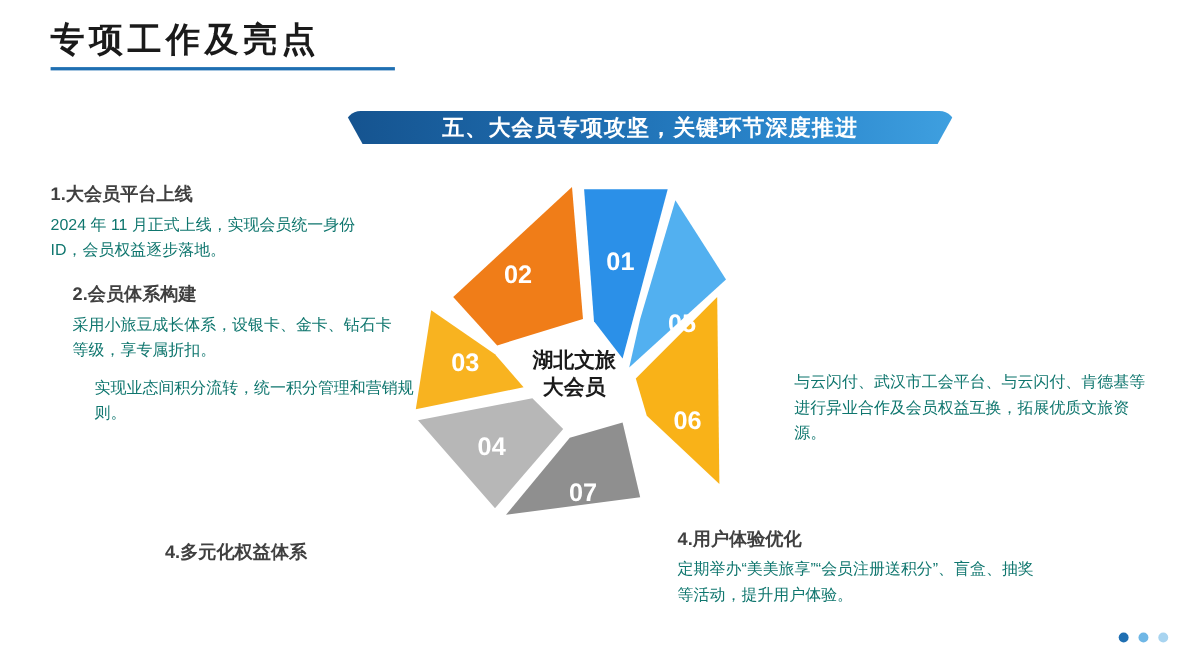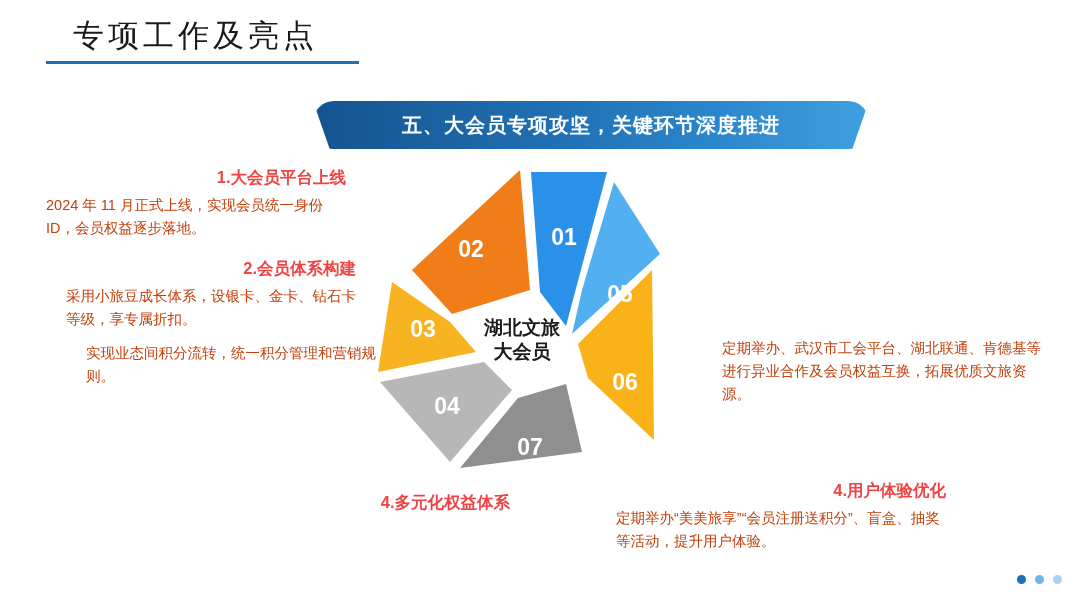--- a/index.html
+++ b/index.html
@@ -14,41 +14,40 @@
   }
 
   
   #page-title-wrap {
     position: absolute;
     left: 46px;
     top: 16px;
   }
   #page-title {
     font-size: 31px;
-    font-weight: normal;
+    font-weight: bold;
     letter-spacing: 4px;
     color: #1a1a1a;
     line-height: 40px;
     white-space: nowrap;
-    margin-left: 27px;
   }
   #title-underline {
     margin-top: 5px;
     width: 313px;
     height: 3px;
     background: #1f6fb2;
   }
 
   
   #banner {
     position: absolute;
     left: 313px;
     top: 101px;
     width: 556px;
-    height: 48px;
+    height: 30px;
   }
   #banner-shape {
     position: absolute;
     inset: 0;
     background: linear-gradient(90deg, #15538f 0%, #1f6fb2 42%, #2a86cc 72%, #3fa0e0 100%);
     border-radius: 21px 21px 21px 21px;
     clip-path: polygon(0 0, 100% 0, 97% 100%, 3% 100%);
   }
   #banner-text {
     position: absolute;
@@ -83,29 +82,28 @@
     font-size: 19px;
     font-weight: bold;
     fill: #1a1a1a;
   }
 
   
   .block { position: absolute; }
   .block .head {
     font-size: 16.5px;
     font-weight: bold;
-    color: #ef4444;
+    color: #404040;
     line-height: 24px;
     white-space: nowrap;
-    text-align: right;
   }
   .block .body {
     margin-top: 5px;
     font-size: 14.5px;
-    color: #c2410c;
+    color: #0f766e;
     line-height: 23px;
   }
 
   #b1 { left: 46px;  top: 165px; width: 300px; }
   #b2 { left: 66px;  top: 256px; width: 290px; }
   #b3 { left: 86px;  top: 337px; width: 290px; }
   #b4 { left: 150px; top: 490px; width: 360px; }
 
   #b5 { left: 750px; top: 165px; width: 300px; }
   #b6 { left: 722px; top: 332px; width: 320px; }
@@ -180,21 +178,21 @@
 </div>
 
 <div class="block" id="b4">
   <div class="head">4.多元化权益体系</div>
 </div>
 
 <div class="block" id="b5">
 </div>
 
 <div class="block" id="b6">
-  <div class="body">定期举办、武汉市工会平台、湖北联通、肯德基等进行异业合作及会员权益互换，拓展优质文旅资源。</div>
+  <div class="body">与云闪付、武汉市工会平台、与云闪付、肯德基等进行异业合作及会员权益互换，拓展优质文旅资源。</div>
 </div>
 
 <div class="block" id="b7">
   <div class="head">4.用户体验优化</div>
   <div class="body">定期举办“美美旅享”“会员注册送积分”、盲盒、抽奖等活动，提升用户体验。</div>
 </div>
 
 <div id="dots">
   <span class="dot" style="background: rgb(31, 111, 178);"></span>
   <span class="dot" style="background: rgb(111, 183, 230);"></span>

